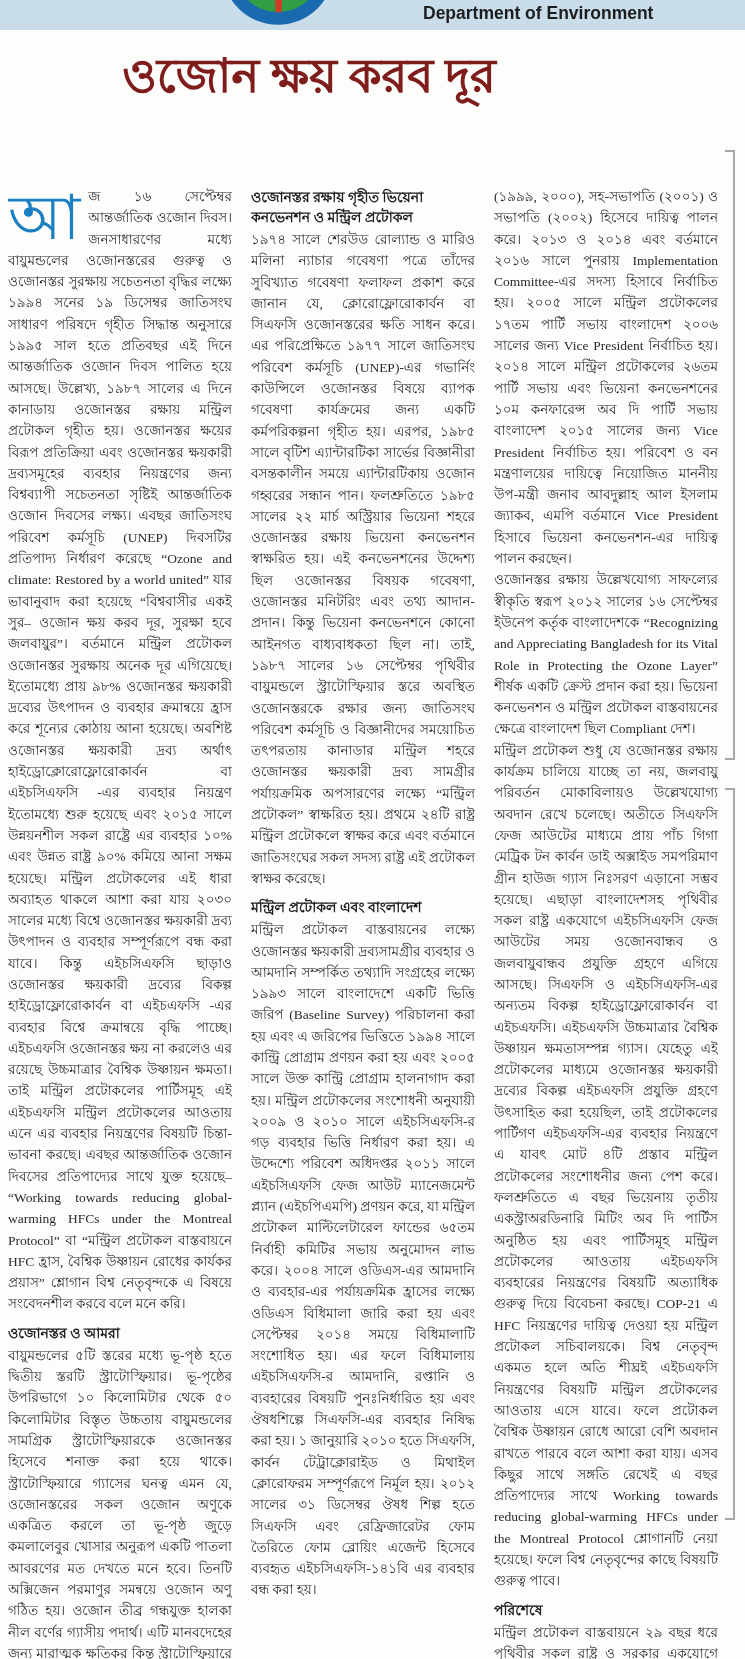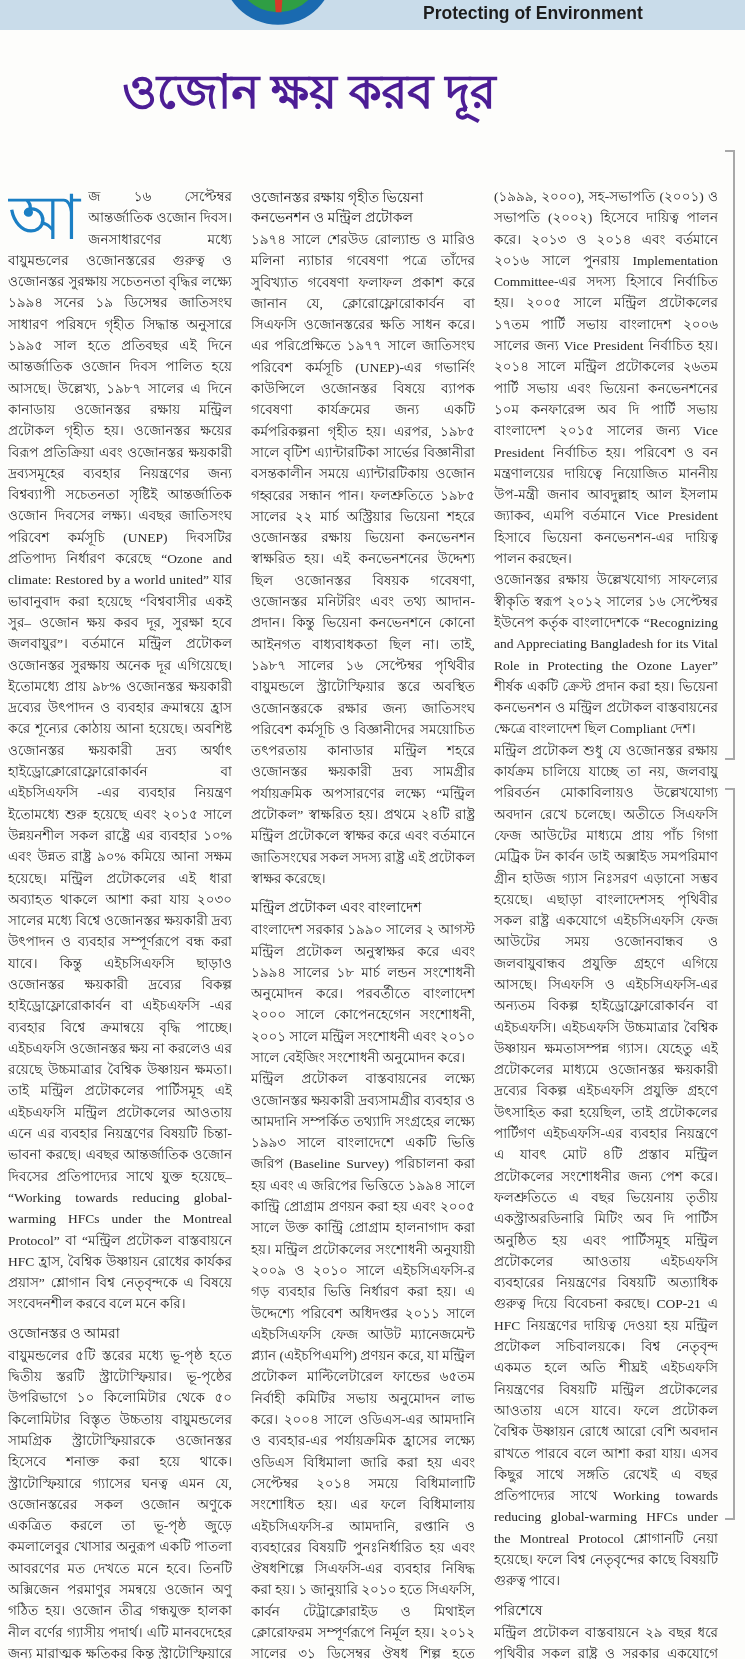--- a/index.html
+++ b/index.html
@@ -17,35 +17,35 @@
     position:absolute;left:221px;top:-88px;width:114px;height:114px;
   }
   .logo svg{display:block;width:100%;height:100%;}
   .dept{
     position:absolute;left:423px;top:3px;
     font-family:"Liberation Sans","DejaVu Sans",sans-serif;
     font-weight:bold;font-size:17.5px;color:#1d1d1d;white-space:nowrap;
   }
   
   .headline{
-    position:absolute;top:64px;left:0;width:618px;margin:0;
-    text-align:center;font-size:47px;line-height:57px;font-weight:700;color:#4c1d95;
+    position:absolute;top:48px;left:0;width:618px;margin:0;
+    text-align:center;font-size:47px;line-height:57px;font-weight:700;color:#7f1d1d;
   }
   
   .columns{
     position:absolute;top:186px;left:8px;width:711px;bottom:0;
     display:flex;gap:19px;overflow:hidden;
   }
   .col{
     flex:0 0 224px;width:224px;overflow:hidden;
     text-align:justify;font-size:13.5px;line-height:21.3px;color:#2a2a2a;
   }
   .para{margin:0;}
   .subhead{
-    font-size:14px;font-weight:400;margin:9px 0 1px 0;line-height:20px;
+    font-size:14px;font-weight:700;margin:9px 0 1px 0;line-height:20px;
     text-align:left;color:#1c1c1c;
   }
   .dropcap{
     float:left;color:var(--drop-cap,#1b7fc4);
     font-size:62px;line-height:54px;padding:5px 8px 0 0;
   }
   
   .edge-seg{position:absolute;left:733px;width:2px;background:#a8a8a8;}
   .edge-seg::before{content:"";position:absolute;top:0;right:0;width:10px;height:2px;background:#a8a8a8;}
   .edge-seg::after{content:"";position:absolute;bottom:0;right:0;width:10px;height:2px;background:#a8a8a8;}
@@ -59,41 +59,40 @@
 
   <div class="header-bar">
     <div class="logo">
       <svg viewBox="0 0 100 100" xmlns="http://www.w3.org/2000/svg">
         <circle cx="50" cy="50" r="49" fill="#1a6ab0"></circle>
         <circle cx="50" cy="50" r="38" fill="#2f9e44"></circle>
         <path d="M48 12 C46 40 46 64 48 88 L53 88 C55 64 55 40 53 12 Z" fill="#d43a2a"></path>
         <path d="M50 16 C34 28 30 52 40 70 C30 50 38 30 50 16 Z" fill="#b7e3b0"></path>
       </svg>
     </div>
-    <div class="dept">Protecting of Environment</div>
+    <div class="dept">Department of Environment</div>
   </div>
 
   <h1 class="headline">
     <span>ওজোন ক্ষয় করব দূর</span><br>
   </h1>
 
   <div class="columns">
 
     <div class="col">
       <p class="para"><span class="dropcap">আ</span><span>জ ১৬ সেপ্টেম্বর আন্তর্জাতিক ওজোন দিবস। জনসাধারণের মধ্যে বায়ুমন্ডলের ওজোনস্তরের গুরুত্ব ও ওজোনস্তর সুরক্ষায় সচেতনতা বৃদ্ধির লক্ষ্যে ১৯৯৪ সনের ১৯ ডিসেম্বর জাতিসংঘ সাধারণ পরিষদে গৃহীত সিদ্ধান্ত অনুসারে ১৯৯৫ সাল হতে প্রতিবছর এই দিনে আন্তর্জাতিক ওজোন দিবস পালিত হয়ে আসছে। উল্লেখ্য, ১৯৮৭ সালের এ দিনে কানাডায় ওজোনস্তর রক্ষায় মন্ট্রিল প্রটোকল গৃহীত হয়। ওজোনস্তর ক্ষয়ের বিরূপ প্রতিক্রিয়া এবং ওজোনস্তর ক্ষয়কারী দ্রব্যসমূহের ব্যবহার নিয়ন্ত্রণের জন্য বিশ্বব্যাপী সচেতনতা সৃষ্টিই আন্তর্জাতিক ওজোন দিবসের লক্ষ্য। এবছর জাতিসংঘ পরিবেশ কর্মসূচি (UNEP) দিবসটির প্রতিপাদ্য নির্ধারণ করেছে “Ozone and climate: Restored by a world united” যার ভাবানুবাদ করা হয়েছে “বিশ্ববাসীর একই সুর– ওজোন ক্ষয় করব দূর, সুরক্ষা হবে জলবায়ুর”। বর্তমানে মন্ট্রিল প্রটোকল ওজোনস্তর সুরক্ষায় অনেক দূর এগিয়েছে। ইতোমধ্যে প্রায় ৯৮% ওজোনস্তর ক্ষয়কারী দ্রব্যের উৎপাদন ও ব্যবহার ক্রমান্বয়ে হ্রাস করে শূন্যের কোঠায় আনা হয়েছে। অবশিষ্ট ওজোনস্তর ক্ষয়কারী দ্রব্য অর্থাৎ হাইড্রোক্লোরোফ্লোরোকার্বন বা এইচসিএফসি -এর ব্যবহার নিয়ন্ত্রণ ইতোমধ্যে শুরু হয়েছে এবং ২০১৫ সালে উন্নয়নশীল সকল রাষ্ট্রে এর ব্যবহার ১০% এবং উন্নত রাষ্ট্র ৯০% কমিয়ে আনা সক্ষম হয়েছে। মন্ট্রিল প্রটোকলের এই ধারা অব্যাহত থাকলে আশা করা যায় ২০৩০ সালের মধ্যে বিশ্বে ওজোনস্তর ক্ষয়কারী দ্রব্য উৎপাদন ও ব্যবহার সম্পূর্ণরূপে বন্ধ করা যাবে। কিন্তু এইচসিএফসি ছাড়াও ওজোনস্তর ক্ষয়কারী দ্রব্যের বিকল্প হাইড্রোফ্লোরোকার্বন বা এইচএফসি -এর ব্যবহার বিশ্বে ক্রমান্বয়ে বৃদ্ধি পাচ্ছে। এইচএফসি ওজোনস্তর ক্ষয় না করলেও এর রয়েছে উচ্চমাত্রার বৈশ্বিক উষ্ণায়ন ক্ষমতা। তাই মন্ট্রিল প্রটোকলের পার্টিসমূহ এই এইচএফসি মন্ট্রিল প্রটোকলের আওতায় এনে এর ব্যবহার নিয়ন্ত্রণের বিষয়টি চিন্তা-ভাবনা করছে। এবছর আন্তর্জাতিক ওজোন দিবসের প্রতিপাদ্যের সাথে যুক্ত হয়েছে– “Working towards reducing global-warming HFCs under the Montreal Protocol” বা “মন্ট্রিল প্রটোকল বাস্তবায়নে HFC হ্রাস, বৈশ্বিক উষ্ণায়ন রোধের কার্যকর প্রয়াস” শ্লোগান বিশ্ব নেতৃবৃন্দকে এ বিষয়ে সংবেদনশীল করবে বলে মনে করি।</span></p>
       <h3 class="subhead">ওজোনস্তর ও আমরা</h3>
       <p class="para">বায়ুমন্ডলের ৫টি স্তরের মধ্যে ভূ-পৃষ্ঠ হতে দ্বিতীয় স্তরটি স্ট্রাটোস্ফিয়ার। ভূ-পৃষ্ঠের উপরিভাগে ১০ কিলোমিটার থেকে ৫০ কিলোমিটার বিস্তৃত উচ্চতায় বায়ুমন্ডলের সামগ্রিক স্ট্রাটোস্ফিয়ারকে ওজোনস্তর হিসেবে শনাক্ত করা হয়ে থাকে। স্ট্রাটোস্ফিয়ারে গ্যাসের ঘনত্ব এমন যে, ওজোনস্তরের সকল ওজোন অণুকে একত্রিত করলে তা ভূ-পৃষ্ঠ জুড়ে কমলালেবুর খোসার অনুরূপ একটি পাতলা আবরণের মত দেখতে মনে হবে। তিনটি অক্সিজেন পরমাণুর সমন্বয়ে ওজোন অণু গঠিত হয়। ওজোন তীব্র গন্ধযুক্ত হালকা নীল বর্ণের গ্যাসীয় পদার্থ। এটি মানবদেহের জন্য মারাত্মক ক্ষতিকর কিন্তু স্ট্রাটোস্ফিয়ারে এর অবস্থানের কারণে এটি জীবন রক্ষায় বর্মরূপে কাজ করে।</p>
 
     </div>
 
     <div class="col">
       <h3 class="subhead" style="margin-top:2px;">ওজোনস্তর রক্ষায় গৃহীত ভিয়েনা কনভেনশন ও মন্ট্রিল প্রটোকল</h3>
       <p class="para">১৯৭৪ সালে শেরউড রোল্যান্ড ও মারিও মলিনা ন্যাচার গবেষণা পত্রে তাঁদের সুবিখ্যাত গবেষণা ফলাফল প্রকাশ করে জানান যে, ক্লোরোফ্লোরোকার্বন বা সিএফসি ওজোনস্তরের ক্ষতি সাধন করে। এর পরিপ্রেক্ষিতে ১৯৭৭ সালে জাতিসংঘ পরিবেশ কর্মসূচি (UNEP)-এর গভার্নিং কাউন্সিলে ওজোনস্তর বিষয়ে ব্যাপক গবেষণা কার্যক্রমের জন্য একটি কর্মপরিকল্পনা গৃহীত হয়। এরপর, ১৯৮৫ সালে বৃটিশ এ্যান্টারটিকা সার্ভের বিজ্ঞানীরা বসন্তকালীন সময়ে এ্যান্টারটিকায় ওজোন গহ্বরের সন্ধান পান। ফলশ্রুতিতে ১৯৮৫ সালের ২২ মার্চ অস্ট্রিয়ার ভিয়েনা শহরে ওজোনস্তর রক্ষায় ভিয়েনা কনভেনশন স্বাক্ষরিত হয়। এই কনভেনশনের উদ্দেশ্য ছিল ওজোনস্তর বিষয়ক গবেষণা, ওজোনস্তর মনিটরিং এবং তথ্য আদান-প্রদান। কিন্তু ভিয়েনা কনভেনশনে কোনো আইনগত বাধ্যবাধকতা ছিল না। তাই, ১৯৮৭ সালের ১৬ সেপ্টেম্বর পৃথিবীর বায়ুমন্ডলে স্ট্রাটোস্ফিয়ার স্তরে অবস্থিত ওজোনস্তরকে রক্ষার জন্য জাতিসংঘ পরিবেশ কর্মসূচি ও বিজ্ঞানীদের সময়োচিত তৎপরতায় কানাডার মন্ট্রিল শহরে ওজোনস্তর ক্ষয়কারী দ্রব্য সামগ্রীর পর্যায়ক্রমিক অপসারণের লক্ষ্যে “মন্ট্রিল প্রটোকল” স্বাক্ষরিত হয়। প্রথমে ২৪টি রাষ্ট্র মন্ট্রিল প্রটোকলে স্বাক্ষর করে এবং বর্তমানে জাতিসংঘের সকল সদস্য রাষ্ট্র এই প্রটোকল স্বাক্ষর করেছে।</p>
       <h3 class="subhead">মন্ট্রিল প্রটোকল এবং বাংলাদেশ</h3>
-      <p class="para">বাংলাদেশ সরকার ১৯৯০ সালের ২ আগস্ট মন্ট্রিল প্রটোকল অনুস্বাক্ষর করে এবং ১৯৯৪ সালের ১৮ মার্চ লন্ডন সংশোধনী অনুমোদন করে। পরবর্তীতে বাংলাদেশ ২০০০ সালে কোপেনহেগেন সংশোধনী, ২০০১ সালে মন্ট্রিল সংশোধনী এবং ২০১০ সালে বেইজিং সংশোধনী অনুমোদন করে।</p>
       <p class="para">মন্ট্রিল প্রটোকল বাস্তবায়নের লক্ষ্যে ওজোনস্তর ক্ষয়কারী দ্রব্যসামগ্রীর ব্যবহার ও আমদানি সম্পর্কিত তথ্যাদি সংগ্রহের লক্ষ্যে ১৯৯৩ সালে বাংলাদেশে একটি ভিত্তি জরিপ (Baseline Survey) পরিচালনা করা হয় এবং এ জরিপের ভিত্তিতে ১৯৯৪ সালে কান্ট্রি প্রোগ্রাম প্রণয়ন করা হয় এবং ২০০৫ সালে উক্ত কান্ট্রি প্রোগ্রাম হালনাগাদ করা হয়। মন্ট্রিল প্রটোকলের সংশোধনী অনুযায়ী ২০০৯ ও ২০১০ সালে এইচসিএফসি-র গড় ব্যবহার ভিত্তি নির্ধারণ করা হয়। এ উদ্দেশ্যে পরিবেশ অধিদপ্তর ২০১১ সালে এইচসিএফসি ফেজ আউট ম্যানেজমেন্ট প্ল্যান (এইচপিএমপি) প্রণয়ন করে, যা মন্ট্রিল প্রটোকল মাল্টিলেটারেল ফান্ডের ৬৫তম নির্বাহী কমিটির সভায় অনুমোদন লাভ করে। ২০০৪ সালে ওডিএস-এর আমদানি ও ব্যবহার-এর পর্যায়ক্রমিক হ্রাসের লক্ষ্যে ওডিএস বিধিমালা জারি করা হয় এবং সেপ্টেম্বর ২০১৪ সময়ে বিধিমালাটি সংশোধিত হয়। এর ফলে বিধিমালায় এইচসিএফসি-র আমদানি, রপ্তানি ও ব্যবহারের বিষয়টি পুনঃনির্ধারিত হয় এবং ঔষধশিল্পে সিএফসি-এর ব্যবহার নিষিদ্ধ করা হয়। ১ জানুয়ারি ২০১০ হতে সিএফসি, কার্বন টেট্রাক্লোরাইড ও মিথাইল ক্লোরোফরম সম্পূর্ণরূপে নির্মূল হয়। ২০১২ সালের ৩১ ডিসেম্বর ঔষধ শিল্প হতে সিএফসি এবং রেফ্রিজারেটর ফোম তৈরিতে ফোম ব্লোয়িং এজেন্ট হিসেবে ব্যবহৃত এইচসিএফসি-১৪১বি এর ব্যবহার বন্ধ করা হয়।</p>
 
     </div>
 
     <div class="col">
       <p class="para">(১৯৯৯, ২০০০), সহ-সভাপতি (২০০১) ও সভাপতি (২০০২) হিসেবে দায়িত্ব পালন করে। ২০১৩ ও ২০১৪ এবং বর্তমানে ২০১৬ সালে পুনরায় Implementation Committee-এর সদস্য হিসাবে নির্বাচিত হয়। ২০০৫ সালে মন্ট্রিল প্রটোকলের ১৭তম পার্টি সভায় বাংলাদেশ ২০০৬ সালের জন্য Vice President নির্বাচিত হয়। ২০১৪ সালে মন্ট্রিল প্রটোকলের ২৬তম পার্টি সভায় এবং ভিয়েনা কনভেনশনের ১০ম কনফারেন্স অব দি পার্টি সভায় বাংলাদেশ ২০১৫ সালের জন্য Vice President নির্বাচিত হয়। পরিবেশ ও বন মন্ত্রণালয়ের দায়িত্বে নিয়োজিত মাননীয় উপ-মন্ত্রী জনাব আবদুল্লাহ আল ইসলাম জ্যাকব, এমপি বর্তমানে Vice President হিসাবে ভিয়েনা কনভেনশন-এর দায়িত্ব পালন করছেন।</p>
       <p class="para">ওজোনস্তর রক্ষায় উল্লেখযোগ্য সাফল্যের স্বীকৃতি স্বরূপ ২০১২ সালের ১৬ সেপ্টেম্বর ইউনেপ কর্তৃক বাংলাদেশকে “Recognizing and Appreciating Bangladesh for its Vital Role in Protecting the Ozone Layer” শীর্ষক একটি ক্রেস্ট প্রদান করা হয়। ভিয়েনা কনভেনশন ও মন্ট্রিল প্রটোকল বাস্তবায়নের ক্ষেত্রে বাংলাদেশ ছিল Compliant দেশ।</p>
       <p class="para">মন্ট্রিল প্রটোকল শুধু যে ওজোনস্তর রক্ষায় কার্যক্রম চালিয়ে যাচ্ছে তা নয়, জলবায়ু পরিবর্তন মোকাবিলায়ও উল্লেখযোগ্য অবদান রেখে চলেছে। অতীতে সিএফসি ফেজ আউটের মাধ্যমে প্রায় পাঁচ গিগা মেট্রিক টন কার্বন ডাই অক্সাইড সমপরিমাণ গ্রীন হাউজ গ্যাস নিঃসরণ এড়ানো সম্ভব হয়েছে। এছাড়া বাংলাদেশসহ পৃথিবীর সকল রাষ্ট্র একযোগে এইচসিএফসি ফেজ আউটের সময় ওজোনবান্ধব ও জলবায়ুবান্ধব প্রযুক্তি গ্রহণে এগিয়ে আসছে। সিএফসি ও এইচসিএফসি-এর অন্যতম বিকল্প হাইড্রোফ্লোরোকার্বন বা এইচএফসি। এইচএফসি উচ্চমাত্রার বৈশ্বিক উষ্ণায়ন ক্ষমতাসম্পন্ন গ্যাস। যেহেতু এই প্রটোকলের মাধ্যমে ওজোনস্তর ক্ষয়কারী দ্রব্যের বিকল্প এইচএফসি প্রযুক্তি গ্রহণে উৎসাহিত করা হয়েছিল, তাই প্রটোকলের পার্টিগণ এইচএফসি-এর ব্যবহার নিয়ন্ত্রণে এ যাবৎ মোট ৪টি প্রস্তাব মন্ট্রিল প্রটোকলের সংশোধনীর জন্য পেশ করে। ফলশ্রুতিতে এ বছর ভিয়েনায় তৃতীয় একস্ট্রাঅরডিনারি মিটিং অব দি পার্টিস অনুষ্ঠিত হয় এবং পার্টিসমূহ মন্ট্রিল প্রটোকলের আওতায় এইচএফসি ব্যবহারের নিয়ন্ত্রণের বিষয়টি অত্যাধিক গুরুত্ব দিয়ে বিবেচনা করছে। COP-21 এ HFC নিয়ন্ত্রণের দায়িত্ব দেওয়া হয় মন্ট্রিল প্রটোকল সচিবালয়কে। বিশ্ব নেতৃবৃন্দ একমত হলে অতি শীঘ্রই এইচএফসি নিয়ন্ত্রণের বিষয়টি মন্ট্রিল প্রটোকলের আওতায় এসে যাবে। ফলে প্রটোকল বৈশ্বিক উষ্ণায়ন রোধে আরো বেশি অবদান রাখতে পারবে বলে আশা করা যায়। এসব কিছুর সাথে সঙ্গতি রেখেই এ বছর প্রতিপাদ্যের সাথে Working towards reducing global-warming HFCs under the Montreal Protocol শ্লোগানটি নেয়া হয়েছে। ফলে বিশ্ব নেতৃবৃন্দের কাছে বিষয়টি গুরুত্ব পাবে।</p>
       <h3 class="subhead">পরিশেষে</h3>
       <p class="para">মন্ট্রিল প্রটোকল বাস্তবায়নে ২৯ বছর ধরে পৃথিবীর সকল রাষ্ট্র ও সরকার একযোগে কাজ করে যাচ্ছে। যার ফলশ্রুতিতে এই প্রটোকল আজ তাঁর উদ্দেশ্য পূরণে সর্বতোভাবে সফল হয়েছে। বাংলাদেশও অন্যতম স্বাক্ষরকারী দেশ হিসেবে এই প্রটোকল বাস্তবায়নে অগ্রণী ভূমিকা পালন করছে। সরকারের গৃহীত পদক্ষেপসমূহ মন্ট্রিল প্রটোকল বাস্তবায়নে বৈশ্বিক সাফল্যের অংশীদার। ভবিষ্যৎ সুন্দর প্রজন্মের জন্য এই বৈশ্বিক ঐক্যবদ্ধ প্রয়াস প্রশংসার দাবিদার।</p>

